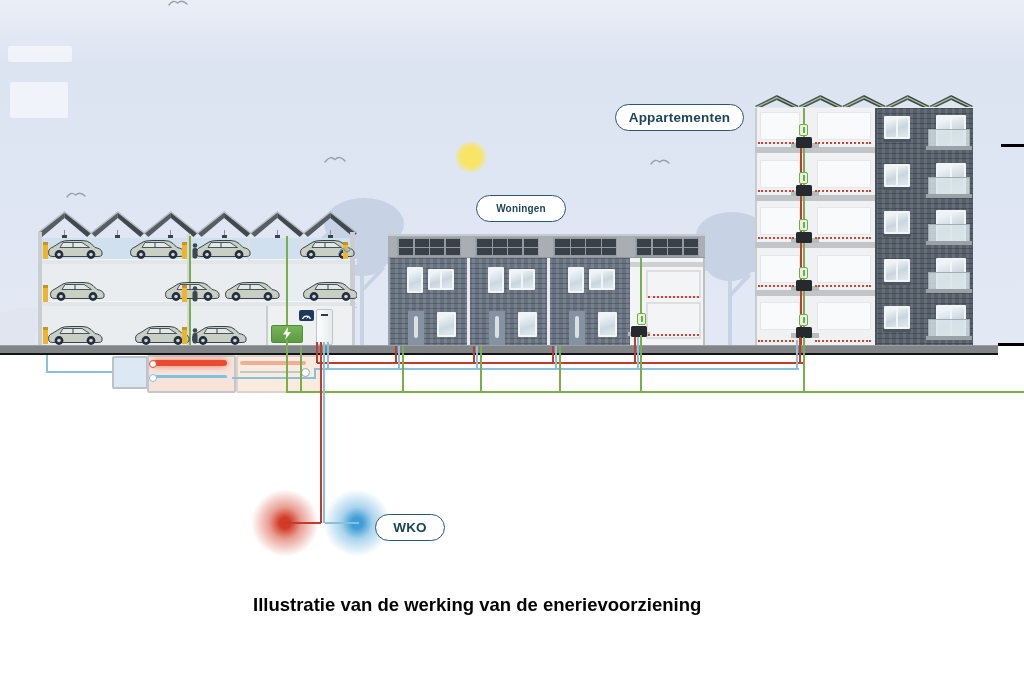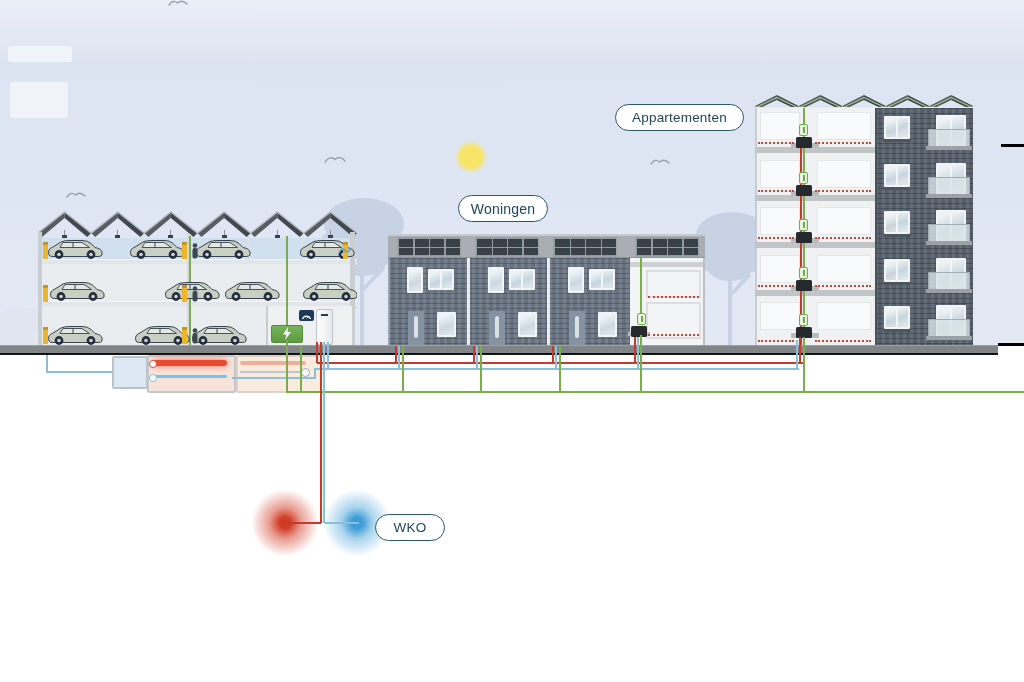--- a/index.html
+++ b/index.html
@@ -54,21 +54,21 @@
   .gunit{position:absolute;background:#e8f3df;border:1.5px solid #6fae46;border-radius:2px;box-sizing:border-box;z-index:9}
   .gcore{position:absolute;left:3px;top:2px;width:2px;height:6px;background:#6fae46}
   .bbox{position:absolute;background:#26292d;border-radius:1.5px;z-index:9}
   .bracket{position:absolute;background:#b8bcbf;z-index:2}
   .rail{position:absolute;background:rgba(216,227,233,.8);border:1.5px solid #a2acb3;box-sizing:border-box}
   .post{position:absolute;width:5px;height:17px;background:#ecb52b;border-top:3px solid #c79420;box-sizing:border-box;z-index:5}
   .sep{background:#e9ebed}
   
   .pill{position:absolute;display:flex;align-items:center;justify-content:center;
         background:#fff;border:1.6px solid #2b566c;border-radius:999px;
-        color:#1c4659;font-weight:400;z-index:20;letter-spacing:.2px}
+        color:#1c4659;font-weight:700;z-index:20;letter-spacing:.2px}
   #title{position:absolute;left:253px;top:594px;font-size:18.5px;font-weight:700;color:#030303;
          white-space:nowrap;z-index:20}
 </style>
 </head>
 <body>
 
 <div id="scene">
 
   <div id="sky" class="abs"></div>
   <div class="abs patch" style="left:8px;top:46px;width:64px;height:16px"></div>
@@ -453,23 +453,24 @@
   <div class="pipe pb" style="left:796px;top:340px;width:2px;height:29px"></div>
   <div class="pipe pg" style="left:803px;top:337px;width:2px;height:55px"></div>
 
   <div class="pipe pr" style="left:320px;top:342px;width:2px;height:181px"></div>
   <div class="pipe pb" style="left:323px;top:342px;width:2px;height:181px"></div>
   <div class="pipe pr" style="left:284px;top:522px;width:37px;height:2px"></div>
   <div class="pipe pb" style="left:325px;top:522px;width:34px;height:2px"></div>
   <div class="blob" style="left:250px;top:488px;width:70px;height:70px;background:radial-gradient(circle,#d23c26 0 11%,rgba(210,60,38,.5) 32%,rgba(210,60,38,0) 68%)"></div>
   <div class="blob" style="left:322px;top:488px;width:70px;height:70px;background:radial-gradient(circle,#3f9ed6 0 11%,rgba(63,158,214,.45) 32%,rgba(63,158,214,0) 68%)"></div>
 
-  <div class="pill" style="left:458px;top:195px;width:88px;height:25px;font-size:14px">
+  <div class="pill" style="left:476px;top:195px;width:88px;height:25px;font-size:10px">
       <span>Woningen</span>
     </div>
   <div class="pill" style="left:615px;top:104px;width:127px;height:25px;font-size:13.5px">
       <span>Appartementen</span>
     </div>
   <div class="pill" style="left:375px;top:514px;width:68px;height:25px;font-size:13.5px">
       <span>WKO</span>
     </div>
 
+  <div id="title">Illustratie van de werking van de enerievoorziening</div>
 </div>
 
 </body></html>

